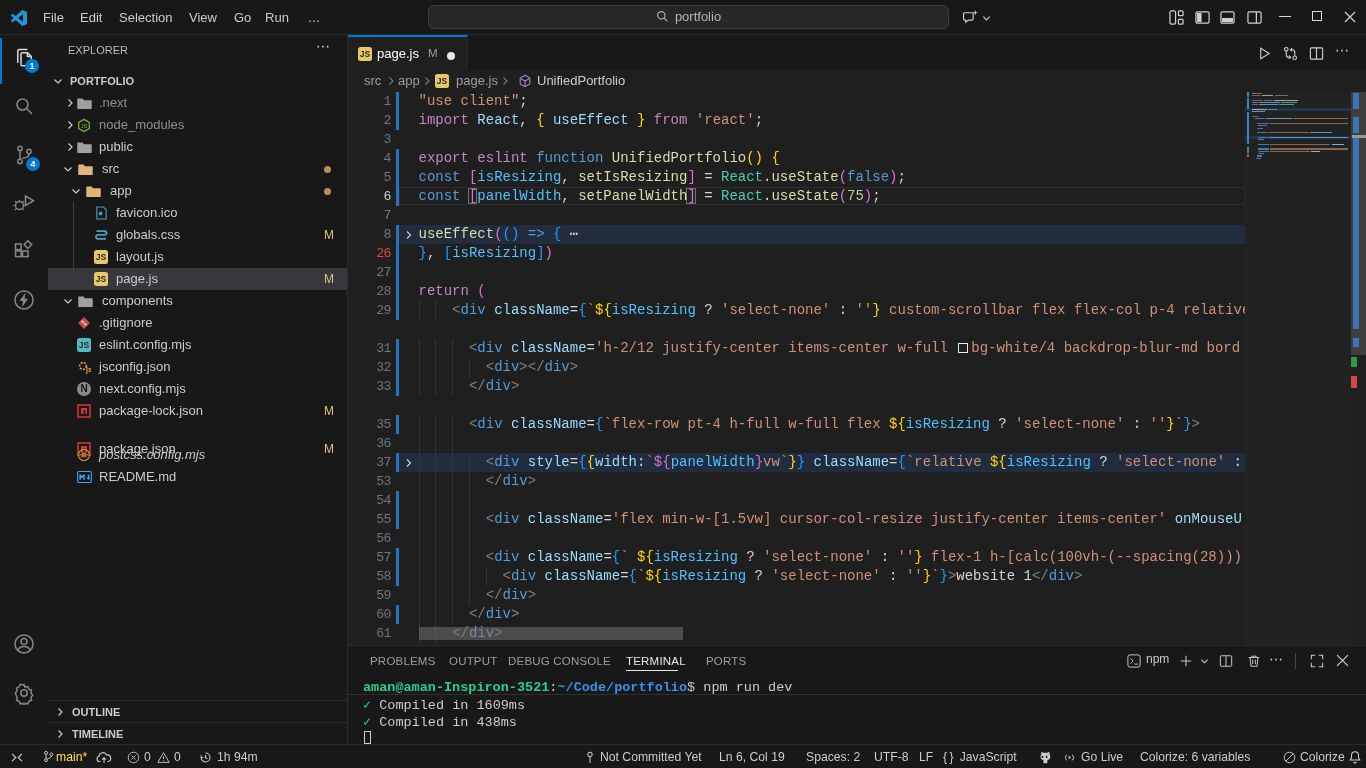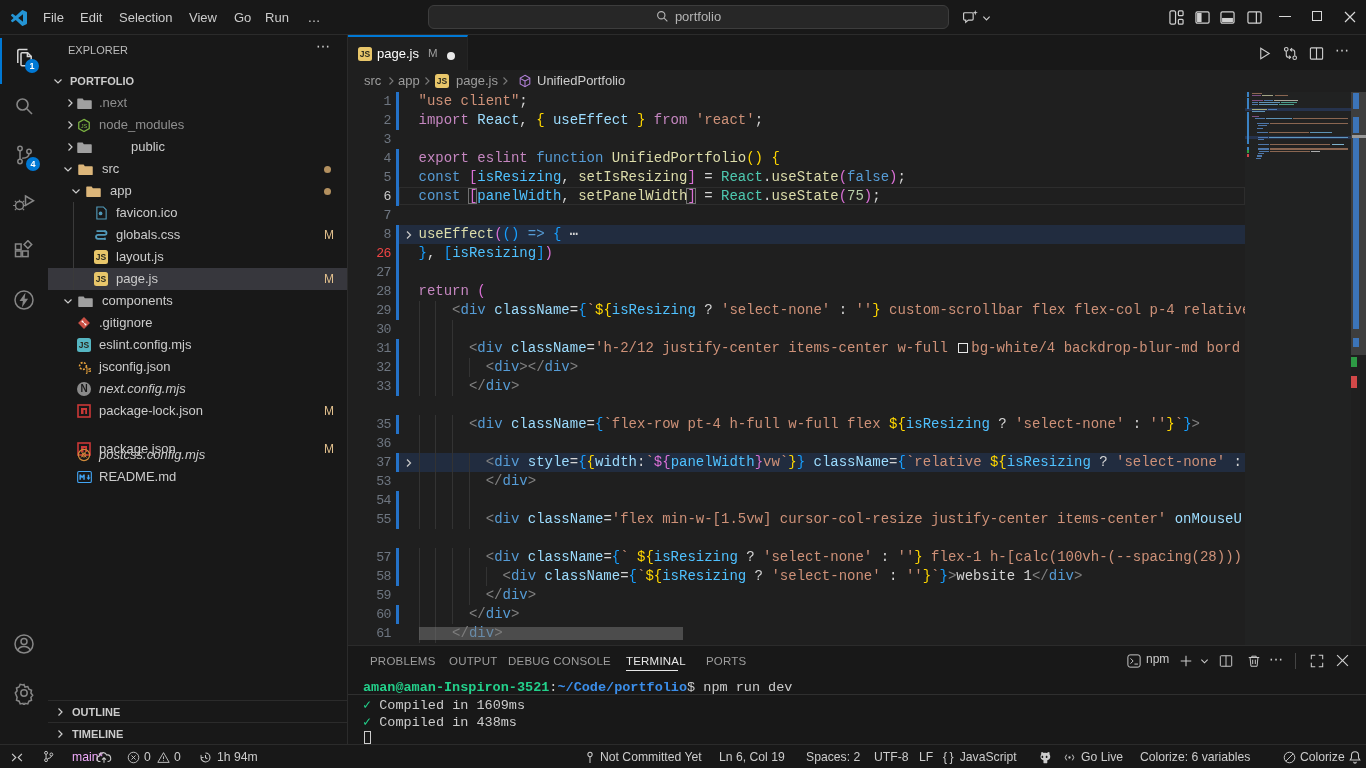--- a/index.html
+++ b/index.html
@@ -185,21 +185,21 @@
         </svg>
         <span class="abs" style="left:51px;color:#8f8f8f;">node_modules</span>
       </div>
       <div class="srow" style="top:101px;">
         <svg class="abs" style="left:17px;top:6px" width="10" height="10" viewBox="0 0 10 10" fill="none" stroke="#cccccc" stroke-width="1.2">
           <path d="M3.5 1.5L7 5l-3.5 3.5"></path>
         </svg>
         <svg class="abs" style="left:29px;top:5px" width="15" height="13" viewBox="0 0 16 14">
           <path fill="#a0a0a0" d="M1 1.5h5l1.3 2H15a.8.8 0 0 1 .8.8v8A.8.8 0 0 1 15 13H1a.8.8 0 0 1-.8-.8V2.3A.8.8 0 0 1 1 1.5z"></path>
         </svg>
-        <span class="abs" style="left:51px;margin-left:32px;">public</span>
+        <span class="abs" style="left:51px;">public</span>
       </div>
       <div class="srow" style="top:123px;">
         <svg class="abs" style="left:15px;top:6px" width="10" height="10" viewBox="0 0 10 10" fill="none" stroke="#cccccc" stroke-width="1.2">
           <path d="M1.5 3.5L5 7l3.5-3.5"></path>
         </svg>
         <svg class="abs" style="left:30px;top:5px" width="15" height="13" viewBox="0 0 16 14">
           <path fill="#dcb67a" d="M1 1.5h5l1.3 2H15a.8.8 0 0 1 .8.8v8A.8.8 0 0 1 15 13H1a.8.8 0 0 1-.8-.8V2.3A.8.8 0 0 1 1 1.5z"></path>
         </svg>
         <span class="abs" style="left:54px;">src</span>
         <span class="abs" style="right:17px;top:8px;width:7px;height:7px;border-radius:50%;background:#b3905f"></span>
@@ -262,21 +262,21 @@
       </div>
       <div class="srow" style="top:321px;">
         <svg class="abs" style="left:29px;top:4px" width="14" height="14" viewBox="0 0 14 14">
           <circle cx="6" cy="6" r="3.4" fill="none" stroke="#e8a33d" stroke-width="1.6" stroke-dasharray="2 1.3"></circle>
           <text x="9" y="12" font-size="7" fill="#e8a33d" font-weight="bold" font-family="Liberation Sans">js</text>
         </svg>
         <span class="abs" style="left:51px;">jsconfig.json</span>
       </div>
       <div class="srow" style="top:343px;">
         <div class="abs" style="left:29px;top:4px;width:14px;height:14px;background:#8a8a8a;border-radius:50%;color:#181818;font-size:10px;font-weight:bold;text-align:center;line-height:14px">N</div>
-        <span class="abs" style="left:51px;font-style:italic;">next.config.mjs</span>
+        <span class="abs" style="left:51px;">next.config.mjs</span>
       </div>
       <div class="srow" style="top:365px;">
         <svg class="abs" style="left:29px;top:4px" width="14" height="14" viewBox="0 0 14 14">
           <rect x="1" y="1" width="12" height="12" fill="none" stroke="#cb3837" stroke-width="1.6"></rect>
           <path fill="#cb3837" d="M4 4h6v6H8.2V6H6.5v4H4z"></path>
         </svg>
         <span class="abs" style="left:51px;">package-lock.json</span>
         <span class="mbadge">M</span>
       </div>
       <div class="srow" style="top:403px;">
@@ -368,32 +368,32 @@
       <div class="crow" style="top:76px"><div class="lnum" style="color:#6e7681">5</div><div class="gmod"></div><div class="ctext"><i class="bl">const</i><i class="wh"> </i><i class="g2">[</i><i class="cb">isResizing</i><i class="wh">, </i><i class="ye">setIsResizing</i><i class="g2">]</i><i class="wh"> = </i><i class="te">React</i><i class="wh">.</i><i class="ye">useState</i><i class="g2">(</i><i class="bl">false</i><i class="g2">)</i><i class="wh">;</i></div></div>
       <div class="crow" style="top:95px"><div class="abs" style="left:51px;top:0;width:846px;height:18px;border:1px solid #2d2d2d"></div><div class="lnum" style="color:#cccccc">6</div><div class="gmod"></div><div class="abs" style="left:119.9px;top:1px;width:9.5px;height:16px;border:1px solid #707070"></div><div class="abs" style="left:338.3px;top:1px;width:9.5px;height:16px;border:1px solid #707070"></div><div class="ctext"><i class="bl">const</i><i class="wh"> </i><i class="g2">[</i><i class="cb">panelWidth</i><i class="wh">, </i><i class="ye">setPanelWidth</i><i class="g2">]</i><i class="wh"> = </i><i class="te">React</i><i class="wh">.</i><i class="ye">useState</i><i class="g2">(</i><i class="nu">75</i><i class="g2">)</i><i class="wh">;</i></div></div>
       <div class="crow" style="top:114px"><div class="lnum" style="color:#6e7681">7</div><div class="ctext"></div></div>
       <div class="crow" style="top:133px"><div class="fold"></div><div class="lnum" style="color:#6e7681">8</div><div class="gmod"></div><div class="fchev"><svg width="10" height="10" viewBox="0 0 10 10" fill="none" stroke="#c5c5c5" stroke-width="1.3">
             <path d="M3 1.5L6.5 5 3 8.5"></path>
           </svg></div><div class="ctext"><i class="ye">useEffect</i><i class="g2">(</i><i class="g3">()</i><i class="wh"> </i><i class="bl">=&gt;</i><i class="wh"> </i><i class="g3">{</i><i class="wh"> ⋯</i></div></div>
       <div class="crow" style="top:152px"><div class="lnum" style="color:#ef4444">26</div><div class="gmod"></div><div class="ctext"><i class="g3">}</i><i class="wh">, </i><i class="g3">[</i><i class="cb">isResizing</i><i class="g3">]</i><i class="g2">)</i></div></div>
       <div class="crow" style="top:171px"><div class="lnum" style="color:#6e7681">27</div><div class="gmod"></div><div class="ctext"></div></div>
       <div class="crow" style="top:190px"><div class="lnum" style="color:#6e7681">28</div><div class="gmod"></div><div class="ctext"><i class="pu">return</i><i class="wh"> </i><i class="g2">(</i></div></div>
       <div class="crow" style="top:209px"><div class="lnum" style="color:#6e7681">29</div><div class="gmod"></div><div class="ig" style="left:70.5px"></div><div class="ig" style="left:87.3px"></div><div class="ctext"><i class="wh">    </i><i class="gy">&lt;</i><i class="bl">div</i><i class="wh"> </i><i class="lb">className</i><i class="wh">=</i><i class="g3">{</i><i class="st">`</i><i class="g1">${</i><i class="cb">isResizing</i><i class="wh"> ? </i><i class="st">'select-none'</i><i class="wh"> : </i><i class="st">''</i><i class="g1">}</i><i class="st"> custom-scrollbar flex flex-col p-4 relative</i></div></div>
-      <div class="crow" style="top:228px"><div class="lnum" style="color:#6e7681">30</div><div class="ig" style="left:70.5px"></div><div class="ig" style="left:87.3px"></div><div class="ig" style="left:104.1px"></div><div class="ctext"></div></div>
       <div class="crow" style="top:247px"><div class="lnum" style="color:#6e7681">31</div><div class="gmod"></div><div class="ig" style="left:70.5px"></div><div class="ig" style="left:87.3px"></div><div class="ig" style="left:104.1px"></div><div class="ctext"><i class="wh">      </i><i class="gy">&lt;</i><i class="bl">div</i><i class="wh"> </i><i class="lb">className</i><i class="wh">=</i><i class="st">'h-2/12 justify-center items-center w-full </i><span style="display:inline-block;width:10px;height:10px;border:1.2px solid #e8e8e8;margin:0 3px 0 2px;vertical-align:-1px"></span><i class="st">bg-white/4 backdrop-blur-md bord</i></div></div>
       <div class="crow" style="top:266px"><div class="lnum" style="color:#6e7681">32</div><div class="gmod"></div><div class="ig" style="left:70.5px"></div><div class="ig" style="left:87.3px"></div><div class="ig" style="left:104.1px"></div><div class="ig" style="left:120.9px"></div><div class="ctext"><i class="wh">        </i><i class="gy">&lt;</i><i class="bl">div</i><i class="gy">&gt;&lt;/</i><i class="bl">div</i><i class="gy">&gt;</i></div></div>
       <div class="crow" style="top:285px"><div class="lnum" style="color:#6e7681">33</div><div class="gmod"></div><div class="ig" style="left:70.5px"></div><div class="ig" style="left:87.3px"></div><div class="ig" style="left:104.1px"></div><div class="ctext"><i class="wh">      </i><i class="gy">&lt;/</i><i class="bl">div</i><i class="gy">&gt;</i></div></div>
       <div class="crow" style="top:323px"><div class="lnum" style="color:#6e7681">35</div><div class="gmod"></div><div class="ig" style="left:70.5px"></div><div class="ig" style="left:87.3px"></div><div class="ig" style="left:104.1px"></div><div class="ctext"><i class="wh">      </i><i class="gy">&lt;</i><i class="bl">div</i><i class="wh"> </i><i class="lb">className</i><i class="wh">=</i><i class="g3">{</i><i class="st">`</i><i class="st">flex-row pt-4 h-full w-full flex </i><i class="g1">${</i><i class="cb">isResizing</i><i class="wh"> ? </i><i class="st">'select-none'</i><i class="wh"> : </i><i class="st">''</i><i class="g1">}</i><i class="st">`</i><i class="g3">}</i><i class="gy">&gt;</i></div></div>
       <div class="crow" style="top:342px"><div class="lnum" style="color:#6e7681">36</div><div class="ig" style="left:70.5px"></div><div class="ig" style="left:87.3px"></div><div class="ig" style="left:104.1px"></div><div class="ctext"></div></div>
       <div class="crow" style="top:361px"><div class="fold"></div><div class="lnum" style="color:#6e7681">37</div><div class="gmod"></div><div class="fchev"><svg width="10" height="10" viewBox="0 0 10 10" fill="none" stroke="#c5c5c5" stroke-width="1.3">
             <path d="M3 1.5L6.5 5 3 8.5"></path>
           </svg></div><div class="ig" style="left:70.5px"></div><div class="ig" style="left:87.3px"></div><div class="ig" style="left:104.1px"></div><div class="ig" style="left:120.9px"></div><div class="ctext"><i class="wh">        </i><i class="gy">&lt;</i><i class="bl">div</i><i class="wh"> </i><i class="lb">style</i><i class="wh">=</i><i class="g3">{</i><i class="g1">{</i><i class="lb">width</i><i class="wh">:</i><i class="st">`</i><i class="g2">${</i><i class="cb">panelWidth</i><i class="g2">}</i><i class="st">vw`</i><i class="g1">}</i><i class="g3">}</i><i class="wh"> </i><i class="lb">className</i><i class="wh">=</i><i class="g3">{</i><i class="st">`</i><i class="st">relative </i><i class="g1">${</i><i class="cb">isResizing</i><i class="wh"> ? </i><i class="st">'select-none'</i><i class="wh"> :</i></div></div>
       <div class="crow" style="top:380px"><div class="lnum" style="color:#6e7681">53</div><div class="ig" style="left:70.5px"></div><div class="ig" style="left:87.3px"></div><div class="ig" style="left:104.1px"></div><div class="ig" style="left:120.9px"></div><div class="ctext"><i class="wh">        </i><i class="gy">&lt;/</i><i class="bl">div</i><i class="gy">&gt;</i></div></div>
       <div class="crow" style="top:399px"><div class="lnum" style="color:#6e7681">54</div><div class="gmod"></div><div class="ig" style="left:70.5px"></div><div class="ig" style="left:87.3px"></div><div class="ig" style="left:104.1px"></div><div class="ig" style="left:120.9px"></div><div class="ctext"></div></div>
       <div class="crow" style="top:418px"><div class="lnum" style="color:#6e7681">55</div><div class="gmod"></div><div class="ig" style="left:70.5px"></div><div class="ig" style="left:87.3px"></div><div class="ig" style="left:104.1px"></div><div class="ig" style="left:120.9px"></div><div class="ctext"><i class="wh">        </i><i class="gy">&lt;</i><i class="bl">div</i><i class="wh"> </i><i class="lb">className</i><i class="wh">=</i><i class="st">'flex min-w-[1.5vw] cursor-col-resize justify-center items-center'</i><i class="wh"> </i><i class="lb">onMouseU</i></div></div>
+      <div class="crow" style="top:437px"><div class="lnum" style="color:#6e7681">56</div><div class="ig" style="left:70.5px"></div><div class="ig" style="left:87.3px"></div><div class="ig" style="left:104.1px"></div><div class="ig" style="left:120.9px"></div><div class="ctext"></div></div>
       <div class="crow" style="top:456px"><div class="lnum" style="color:#6e7681">57</div><div class="gmod"></div><div class="ig" style="left:70.5px"></div><div class="ig" style="left:87.3px"></div><div class="ig" style="left:104.1px"></div><div class="ig" style="left:120.9px"></div><div class="ctext"><i class="wh">        </i><i class="gy">&lt;</i><i class="bl">div</i><i class="wh"> </i><i class="lb">className</i><i class="wh">=</i><i class="g3">{</i><i class="st">` </i><i class="g1">${</i><i class="cb">isResizing</i><i class="wh"> ? </i><i class="st">'select-none'</i><i class="wh"> : </i><i class="st">''</i><i class="g1">}</i><i class="st"> flex-1 h-[calc(100vh-(--spacing(28)))</i></div></div>
       <div class="crow" style="top:475px"><div class="lnum" style="color:#6e7681">58</div><div class="gmod"></div><div class="ig" style="left:70.5px"></div><div class="ig" style="left:87.3px"></div><div class="ig" style="left:104.1px"></div><div class="ig" style="left:120.9px"></div><div class="ig" style="left:137.7px"></div><div class="ctext"><i class="wh">          </i><i class="gy">&lt;</i><i class="bl">div</i><i class="wh"> </i><i class="lb">className</i><i class="wh">=</i><i class="g3">{</i><i class="st">`</i><i class="g1">${</i><i class="cb">isResizing</i><i class="wh"> ? </i><i class="st">'select-none'</i><i class="wh"> : </i><i class="st">''</i><i class="g1">}</i><i class="st">`</i><i class="g3">}</i><i class="gy">&gt;</i><i class="wh">website 1</i><i class="gy">&lt;/</i><i class="bl">div</i><i class="gy">&gt;</i></div></div>
       <div class="crow" style="top:494px"><div class="lnum" style="color:#6e7681">59</div><div class="ig" style="left:70.5px"></div><div class="ig" style="left:87.3px"></div><div class="ig" style="left:104.1px"></div><div class="ig" style="left:120.9px"></div><div class="ctext"><i class="wh">        </i><i class="gy">&lt;/</i><i class="bl">div</i><i class="gy">&gt;</i></div></div>
       <div class="crow" style="top:513px"><div class="lnum" style="color:#6e7681">60</div><div class="gmod"></div><div class="ig" style="left:70.5px"></div><div class="ig" style="left:87.3px"></div><div class="ig" style="left:104.1px"></div><div class="ctext"><i class="wh">      </i><i class="gy">&lt;/</i><i class="bl">div</i><i class="gy">&gt;</i></div></div>
       <div class="crow" style="top:532px"><div class="lnum" style="color:#6e7681">61</div><div class="ig" style="left:70.5px"></div><div class="ig" style="left:87.3px"></div><div class="ctext"><i class="wh">    </i><i class="gy">&lt;/</i><i class="bl">div</i><i class="gy">&gt;</i></div></div>
       <div id="minimap">
         <div class="abs" style="left:0;top:16px;width:106px;height:3px;background:#26334d"></div>
         <div class="abs" style="left:0;top:44px;width:106px;height:3px;background:#26334d"></div>
         <div class="mml" style="left:7px;top:0.5px;width:10px;background:#a87a5f"></div>
         <div class="mml" style="left:7px;top:2.8px;width:9px;background:#9a5fa0"></div>
@@ -496,21 +496,21 @@
       <svg class="abs" style="left:10px;top:6px" width="14" height="13" viewBox="0 0 16 16" fill="none" stroke="#cccccc" stroke-width="1.4">
         <path d="M2 3.5L6.5 8 2 12.5"></path>
         <path d="M14 3.5L9.5 8l4.5 4.5"></path>
       </svg>
       <svg class="abs" style="left:42px;top:5px" width="13" height="13" viewBox="0 0 16 16" fill="none" stroke="#cccccc" stroke-width="1.2">
         <circle cx="5" cy="3.5" r="1.8"></circle>
         <circle cx="11.5" cy="5.5" r="1.8"></circle>
         <circle cx="5" cy="12.5" r="1.8"></circle>
         <path d="M5 5.3v5.4M11.5 7.3c0 2-2 3-4.7 3.2"></path>
       </svg>
-      <div class="sbi" style="left:72px;color:#f0abfc">main*</div>
+      <div class="sbi" style="left:56px;color:#fde047">main*</div>
       <svg class="abs" style="left:96px;top:6px" width="16" height="13" viewBox="0 0 18 14" fill="none" stroke="#cccccc" stroke-width="1.2">
         <path d="M5 11.5H4a3 3 0 0 1-.6-5.9A4.5 4.5 0 0 1 12 4.2 3.6 3.6 0 0 1 13.6 11.5H13"></path>
         <path d="M9 13V7.5M6.8 9.5L9 7.3l2.2 2.2"></path>
       </svg>
       <svg class="abs" style="left:127px;top:6px" width="13" height="13" viewBox="0 0 16 16" fill="none" stroke="#cccccc" stroke-width="1.1">
         <circle cx="8" cy="8" r="6.5"></circle>
         <path d="M5.5 5.5l5 5M10.5 5.5l-5 5"></path>
       </svg>
       <div class="sbi" style="left:144px;color:#cccccc">0</div>
       <svg class="abs" style="left:157px;top:6px" width="13" height="13" viewBox="0 0 16 16" fill="none" stroke="#cccccc" stroke-width="1.1">

